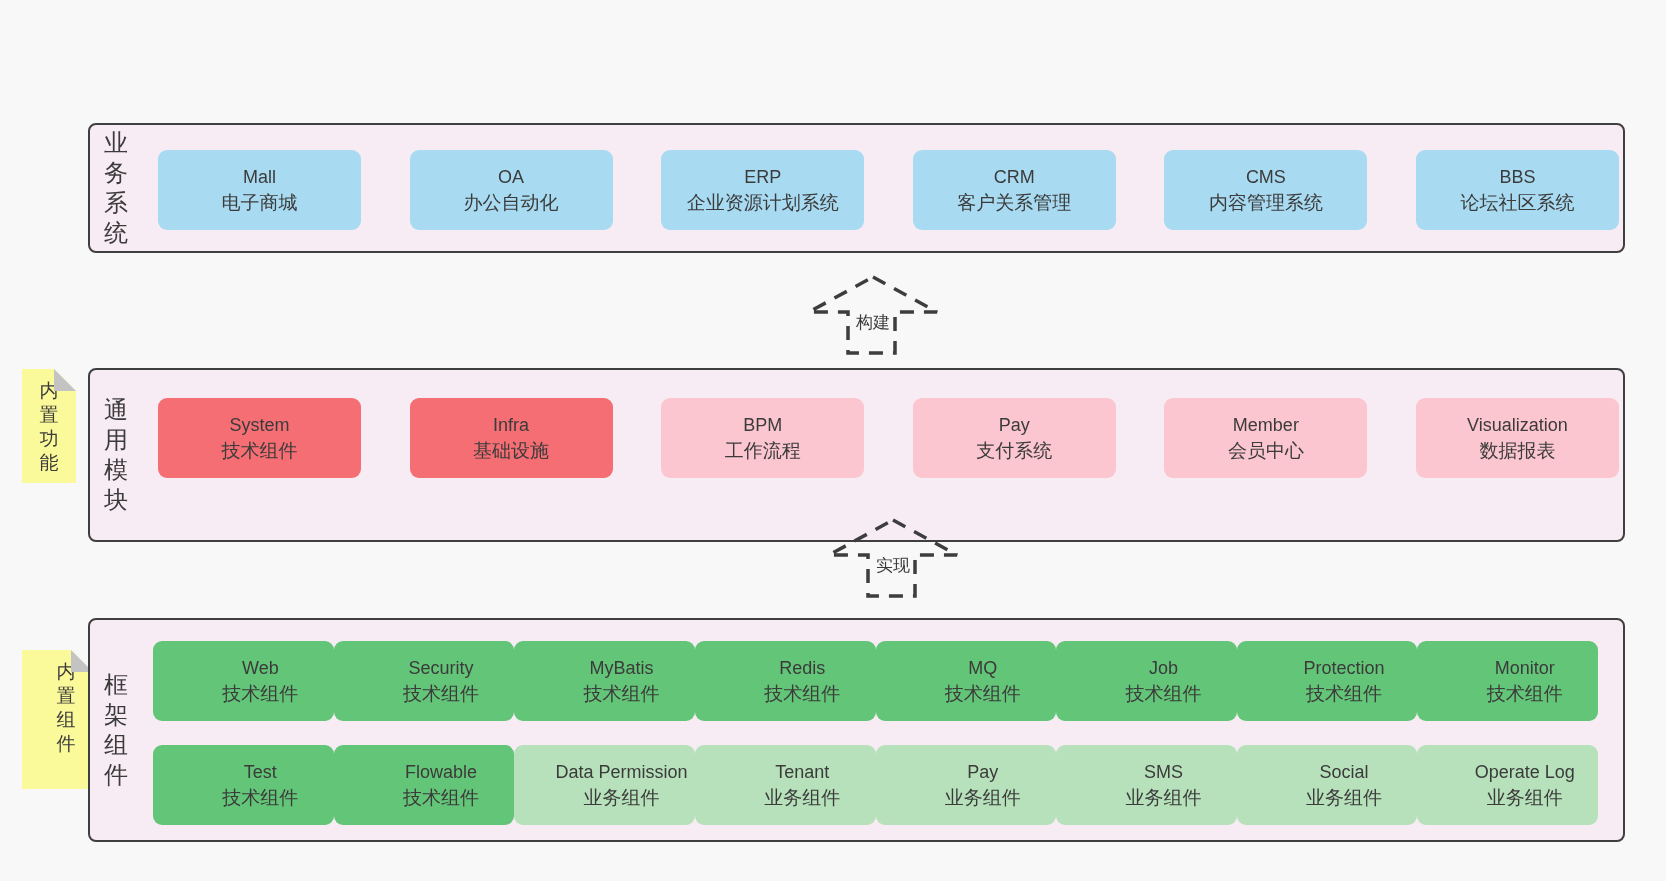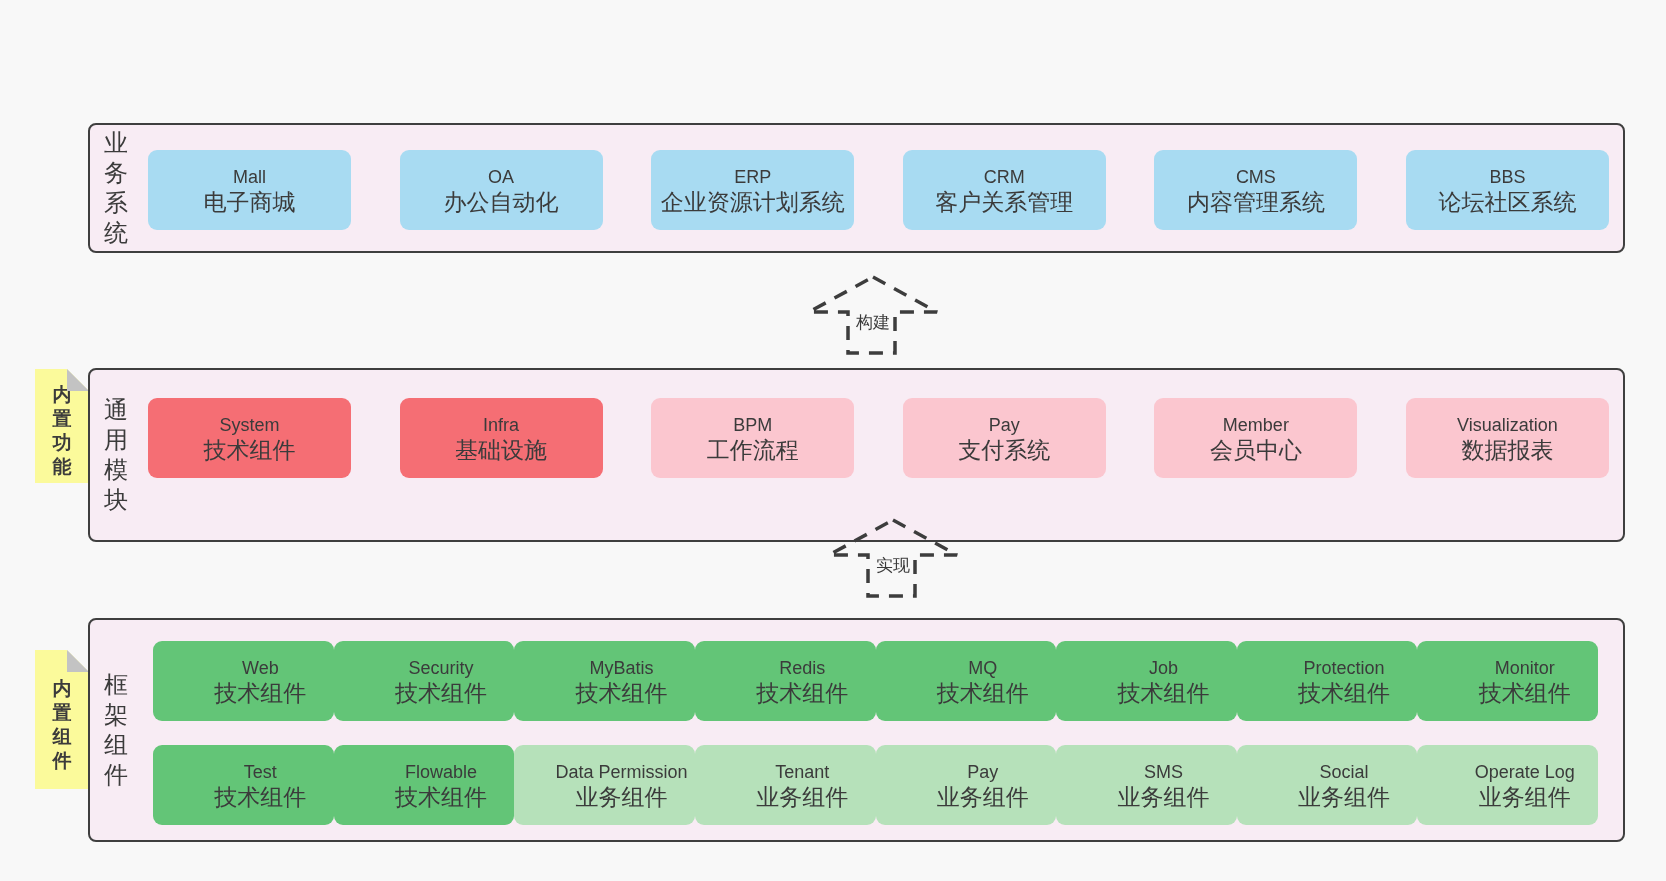--- a/index.html
+++ b/index.html
@@ -9,47 +9,47 @@
     --tab-yellow:#fbfa9b; --fold-gray:#c3c3c3; --text:#3b3b3b;
   }
   html,body{margin:0;padding:0;background:var(--page-bg);}
   .stage{position:relative;width:1666px;height:881px;overflow:hidden;
     font-family:"Liberation Sans","DejaVu Sans",sans-serif;color:var(--text);}
   .panel{position:absolute;left:88px;width:1537px;box-sizing:border-box;
     background:var(--panel-bg);border:2px solid var(--panel-border);border-radius:8px;}
   .panel-label{position:absolute;left:13px;top:50%;transform:translateY(-50%);
     width:26px;font-size:24px;line-height:30px;word-break:break-all;text-align:center;}
   .row{position:absolute;display:flex;justify-content:space-between;}
-  .row-wide{left:58px;width:1461px;}
+  .row-wide{left:68px;width:1461px;}
   .row-eight{left:63px;width:1445px;}
   .box{height:80px;border-radius:9px;display:flex;flex-direction:column;
     align-items:center;justify-content:center;text-align:center;}
   .box .en{font-size:18px;line-height:25px;}
-  .box .cn{font-size:23px;line-height:25px;}
+  .box .cn{font-size:19px;line-height:25px;}
   .w203{width:203px;} .w150{width:162px;padding-left:34px;}
   .blue{background:var(--box-blue);} .red{background:var(--box-red);}
   .pink{background:var(--box-pink);} .green{background:var(--box-green);}
   .green-light{background:var(--box-green-light);}
-  .tab{position:absolute;left:35px;width:54px;background:var(--tab-yellow);
-    z-index:0;display:flex;align-items:center;justify-content:center;font-weight:bold;}
+  .tab{position:absolute;left:22px;width:54px;background:var(--tab-yellow);
+    z-index:0;display:flex;justify-content:center;}
   .panel,.arrow{z-index:1;}
   .tab-label{width:22px;padding-top:10px;font-size:19px;line-height:24px;
     word-break:break-all;text-align:center;}
   .fold-cut{position:absolute;top:0;right:0;width:22px;height:22px;
     background:var(--page-bg);clip-path:polygon(0 0,100% 0,100% 100%);}
   .fold{position:absolute;top:0;right:0;width:22px;height:22px;
     background:var(--fold-gray);clip-path:polygon(0 0,100% 100%,0 100%);}
   .arrow{position:absolute;width:132px;height:82px;}
   .arrow svg{display:block;}
   .arrow-label{position:absolute;left:50%;top:39px;transform:translateX(-50%);
     background:var(--page-bg);padding:0 2px;font-size:17px;line-height:20px;white-space:nowrap;}
   .p1{top:123px;height:130px;} .p1 .row{top:25px;}
   .p2{top:368px;height:174px;} .p2 .row{top:28px;}
   .p3{top:618px;height:224px;} .p3 .row1{top:21px;} .p3 .row2{top:125px;}
-  .tab1{top:369px;height:114px;} .tab2{top:650px;height:139px;}
+  .tab1{top:369px;height:114px;} .tab2{top:650px;height:139px;padding-left:17px;}
   .arrow1{left:807px;top:274px;} .arrow2{left:827px;top:517px;}
 </style>
 </head>
 <body>
 
 <div class="stage">
 
   <div class="tab tab1">
     <div class="tab-label">内置功能</div>
     <div class="fold-cut"></div>

